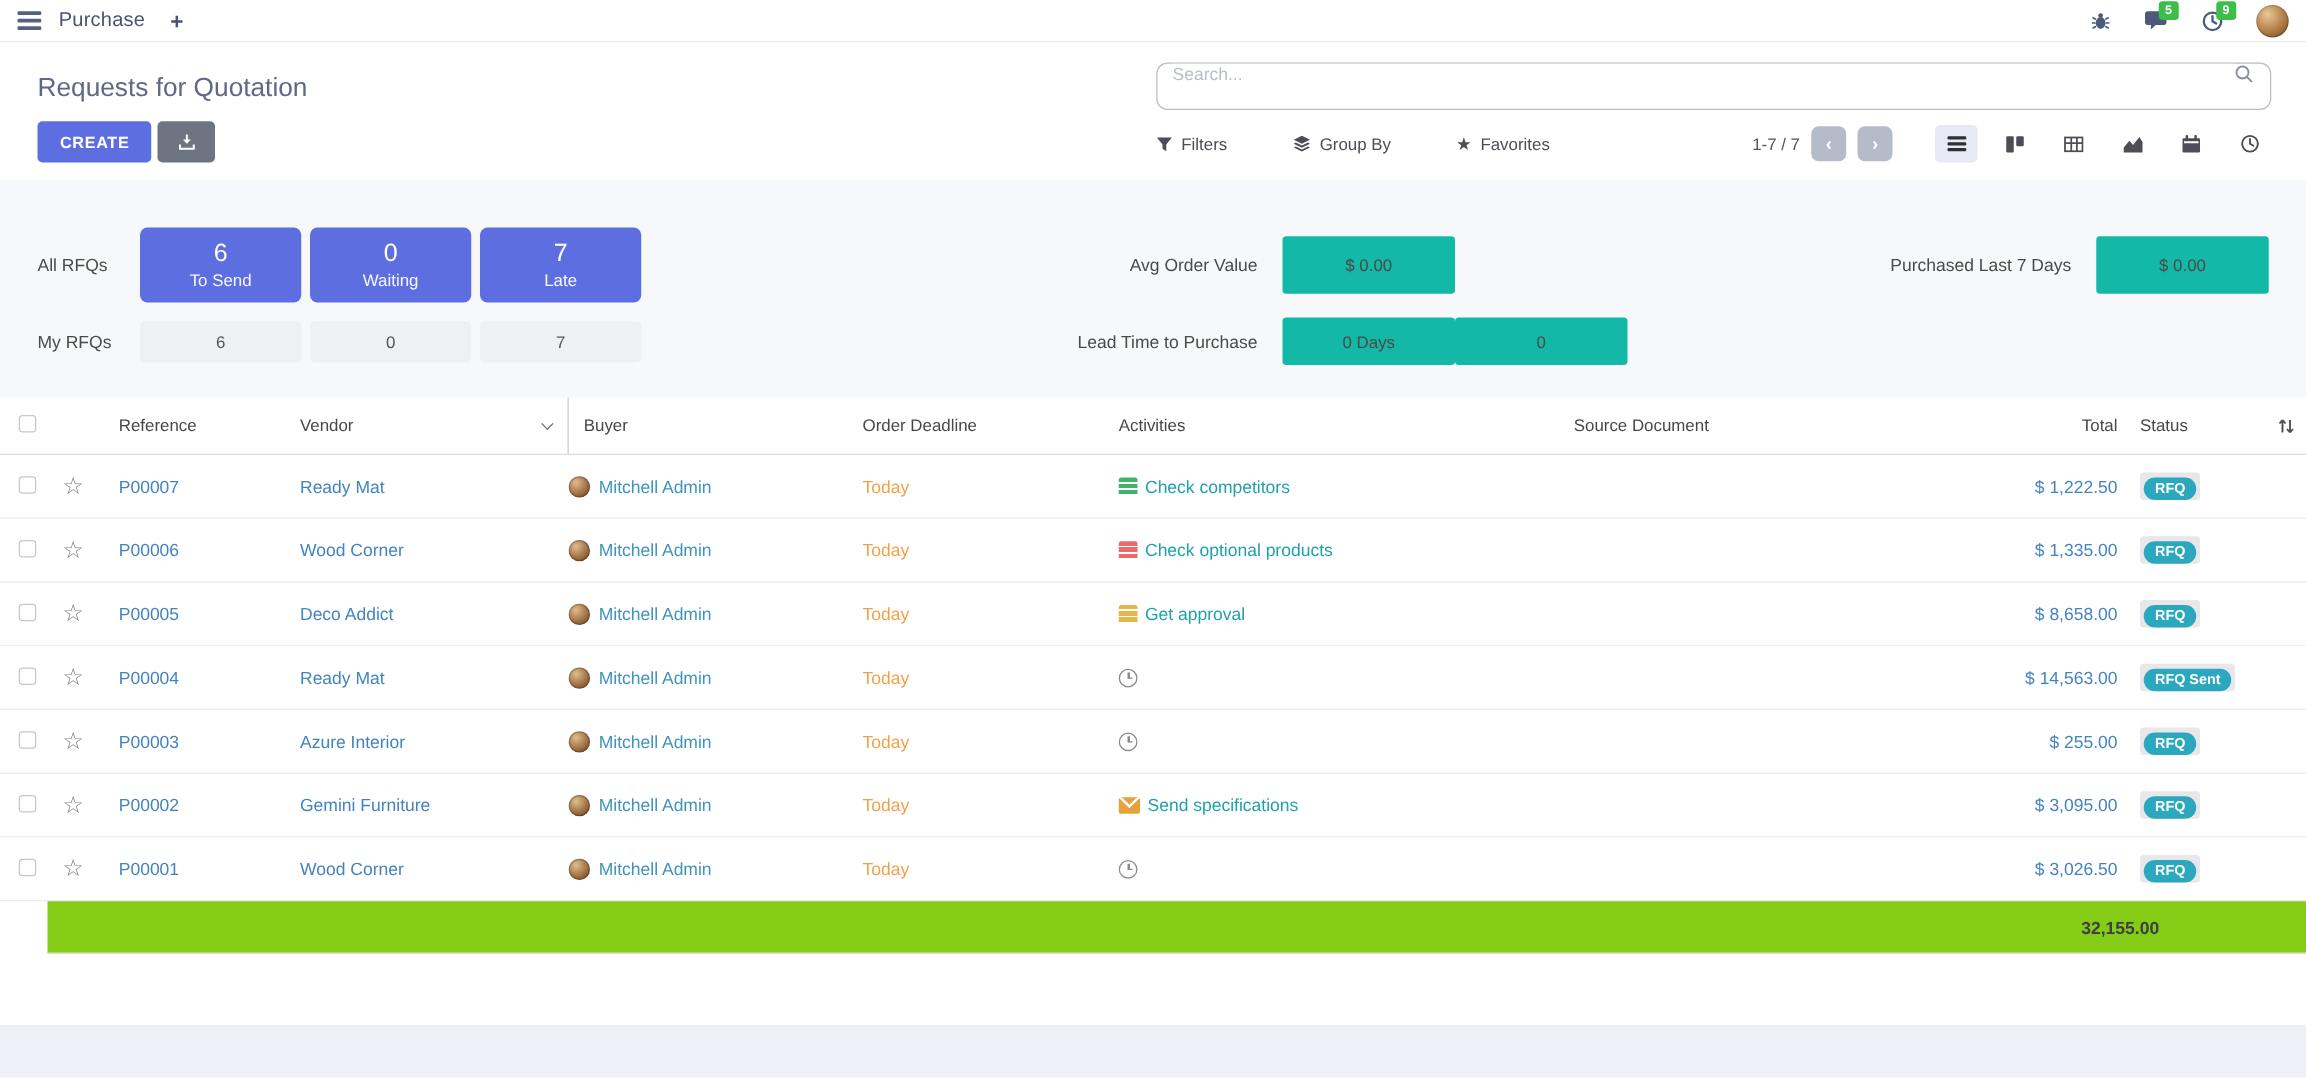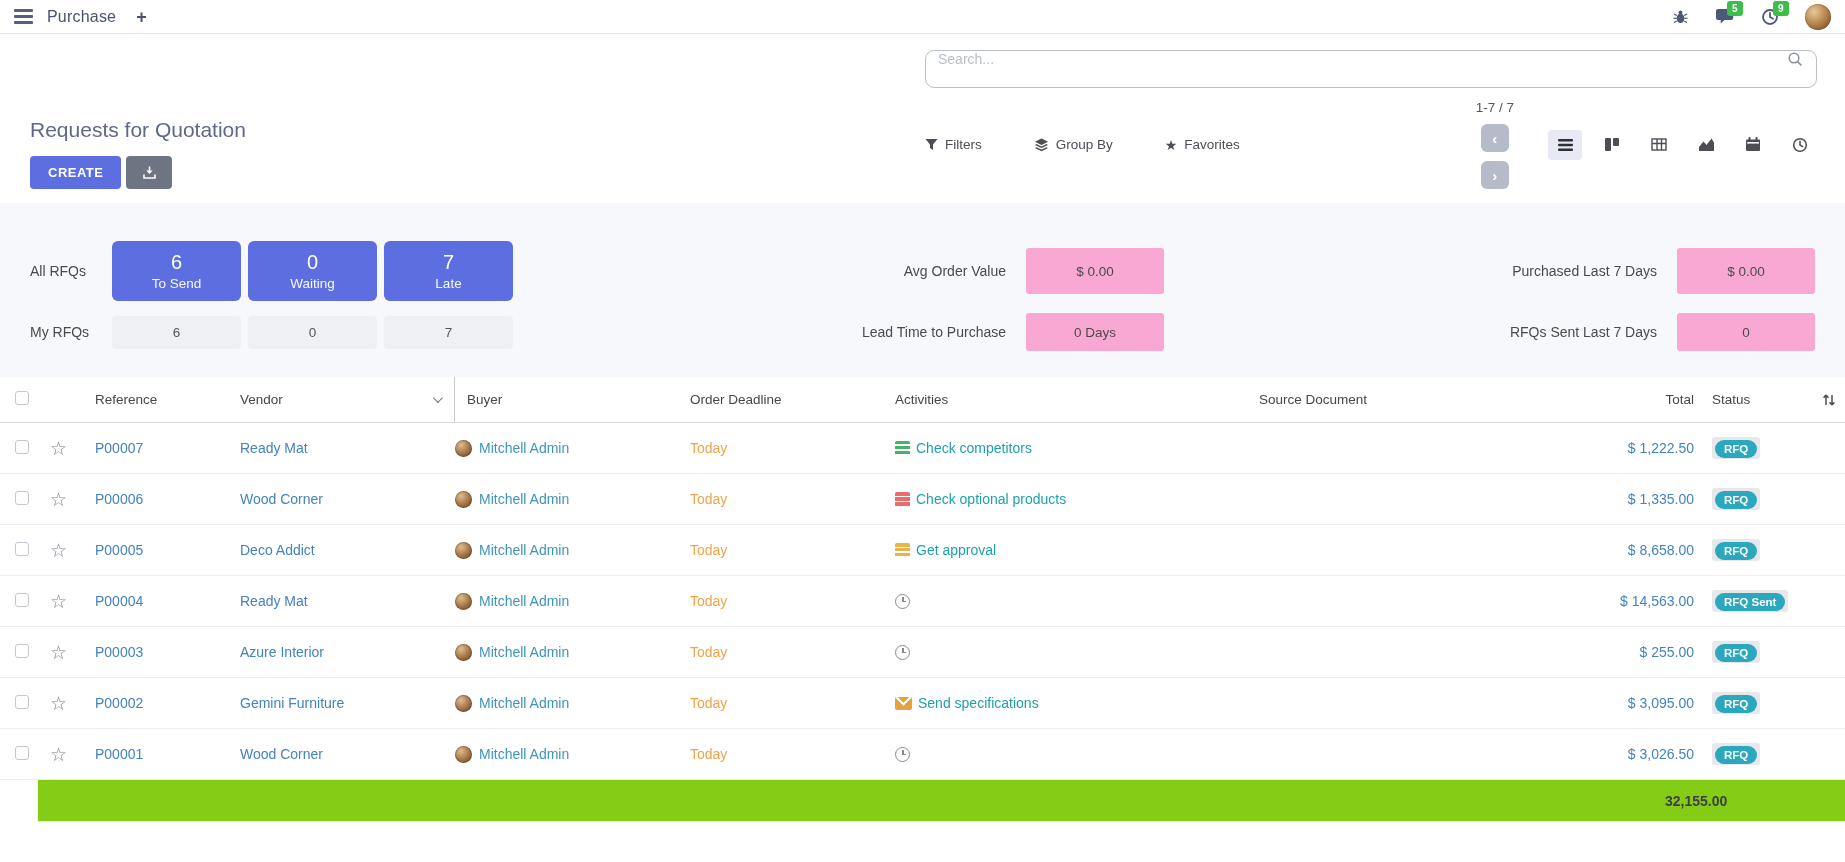--- a/index.html
+++ b/index.html
@@ -30,41 +30,41 @@
   .cp-buttons{display:flex;gap:5px;margin-top:14px;}
   .btn-create{background:var(--accent-indigo);color:#fff;border:none;border-radius:4px;font-size:13px;font-weight:600;letter-spacing:.5px;padding:9px 18px;font-family:"Liberation Sans",sans-serif;cursor:pointer;}
   .btn-export{background:#6e7582;border:none;border-radius:4px;width:46px;display:flex;align-items:center;justify-content:center;cursor:pointer;}
   .cp-right{margin-left:auto;width:892px;display:flex;flex-direction:column;}
   .search-box{height:38px;border:1px solid #b9bec9;border-radius:9px;background:#fff;display:flex;align-items:flex-start;padding:0 12px;}
   .search-box input{flex:1;border:none;outline:none;font-size:14px;color:#444;font-family:"Liberation Sans",sans-serif;}
   .search-box input::placeholder{color:#b8bdc6;}
   .cp-filter-row{display:flex;align-items:center;margin-top:12px;color:#4d4d55;}
   .filter-item{display:flex;align-items:center;gap:7px;font-size:13.5px;cursor:pointer;margin-right:52px;}
   .filter-item .star-glyph{font-size:14px;line-height:1;color:#4d4d55;}
-  .pager{display:flex;align-items:center;gap:9px;margin-left:auto;flex-direction:column;}
+  .pager{display:flex;align-items:center;gap:9px;margin-left:auto;}
   .pager-text{font-size:13.5px;color:#555;}
   .pager-btn{width:28px;height:28px;border:none;border-radius:6px;background:#b6bbc9;color:#fff;font-size:15px;font-weight:700;cursor:pointer;display:flex;align-items:center;justify-content:center;line-height:1;font-family:"Liberation Sans",sans-serif;}
   .view-switcher{display:flex;align-items:center;gap:13px;margin-left:34px;}
   .vs-btn{width:34px;height:30px;display:flex;align-items:center;justify-content:center;border-radius:4px;cursor:pointer;color:#4d4d55;}
   .vs-btn.active{background:#e7eaf4;color:#2f2f35;}
 
   
   .dashboard{padding:38px 30px 26px 30px;background:#f7f8fc;}
   .dash-row{display:flex;align-items:center;}
   .dash-row + .dash-row{margin-top:12px;}
   .dash-label{width:82px;font-size:14px;color:#4a4a4a;}
   .kpi-cards{display:flex;gap:7px;}
   .kpi-card{width:129px;height:60px;background:var(--accent-indigo);border-radius:6px;color:#fff;display:flex;flex-direction:column;align-items:center;justify-content:center;cursor:pointer;}
   .kpi-card .kpi-value{font-size:20px;line-height:1.15;}
   .kpi-card .kpi-label{font-size:13.5px;opacity:.95;margin-top:2px;}
   .kpi-card-small{width:129px;height:33px;background:#eff0f4;border-radius:4px;display:flex;align-items:center;justify-content:center;font-size:13.5px;color:#555;cursor:pointer;}
   .stats{flex:1;display:flex;align-items:center;}
   .stat-pair{flex:1;display:flex;align-items:center;}
   .stat-label{flex:1;text-align:right;padding-right:20px;font-size:14px;color:#4a4a4a;}
-  .stat-card{width:138px;height:46px;background:#f9a8d4;border-radius:3px;display:flex;align-items:center;justify-content:center;font-size:13.5px;color:#4a4a4a;}
+  .stat-card{width:138px;height:46px;background:#14b8a6;border-radius:3px;display:flex;align-items:center;justify-content:center;font-size:13.5px;color:#4a4a4a;}
   .dash-row + .dash-row .stat-card{height:38px;}
 
   
   .table-card{background:#fff;min-height:502px;}
   .trow,.thead,.tfoot{display:flex;align-items:center;padding-left:15px;}
   .thead{height:46px;border-bottom:1px solid #dcdcdc;font-size:13.5px;color:#474747;font-weight:500;}
   .trow{height:51px;border-bottom:1px solid #ececec;cursor:pointer;}
   .tfoot{height:42px;background:#84cc16;border-bottom:1px solid #e4e4e8;font-weight:700;color:#3e3e46;margin-left:38px;}
   .c-check{width:35px;}
   .c-star{width:45px;font-size:19px;color:#7b8089;line-height:1;}
@@ -271,21 +271,20 @@
       <div class="kpi-card-small">6</div>
       <div class="kpi-card-small">0</div>
       <div class="kpi-card-small">7</div>
     </div>
     <div class="stats">
       <div class="stat-pair">
         <div class="stat-label">Lead Time to Purchase</div>
         <div class="stat-card">0 Days</div>
       </div>
       <div class="stat-pair">
-        <div class="stat-label">RFQs Sent Last 7 Days</div>
         <div class="stat-card">0</div>
       </div>
     </div>
   </div>
 </div>
 
 <div class="table-card">
   <div class="thead">
     <div class="c-check"><span class="cb"></span></div>
     <div class="c-star"></div>

